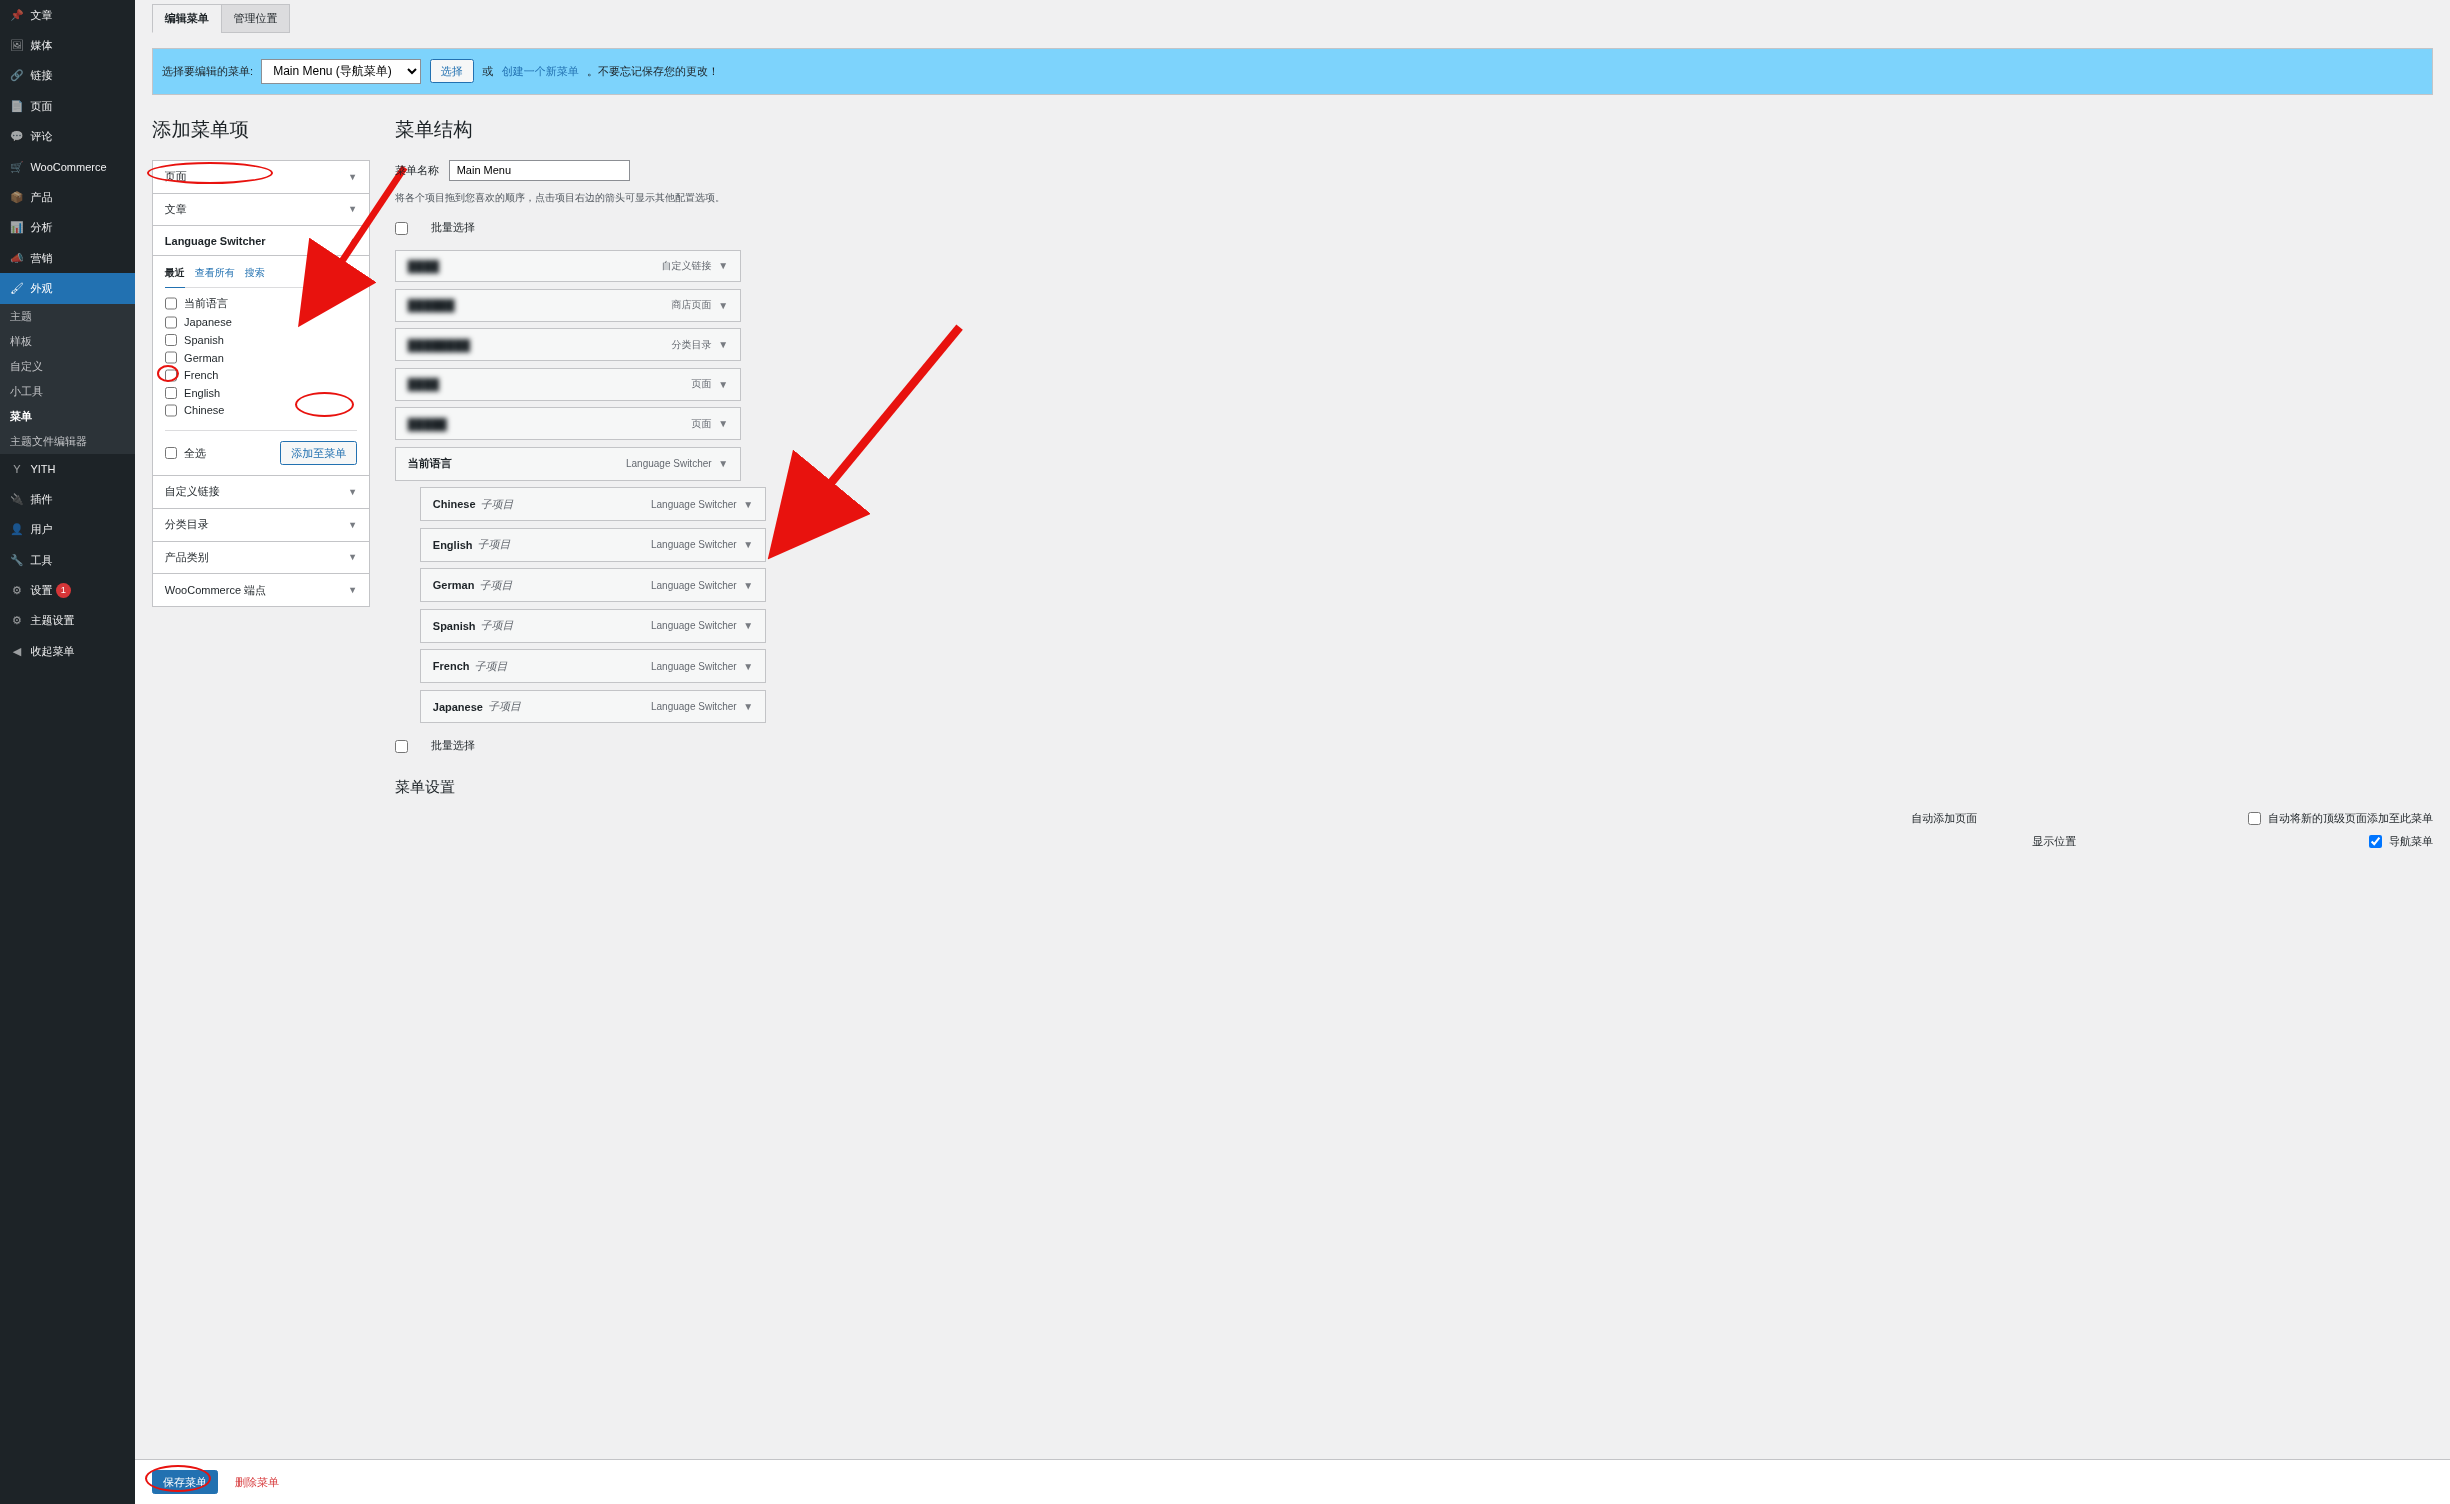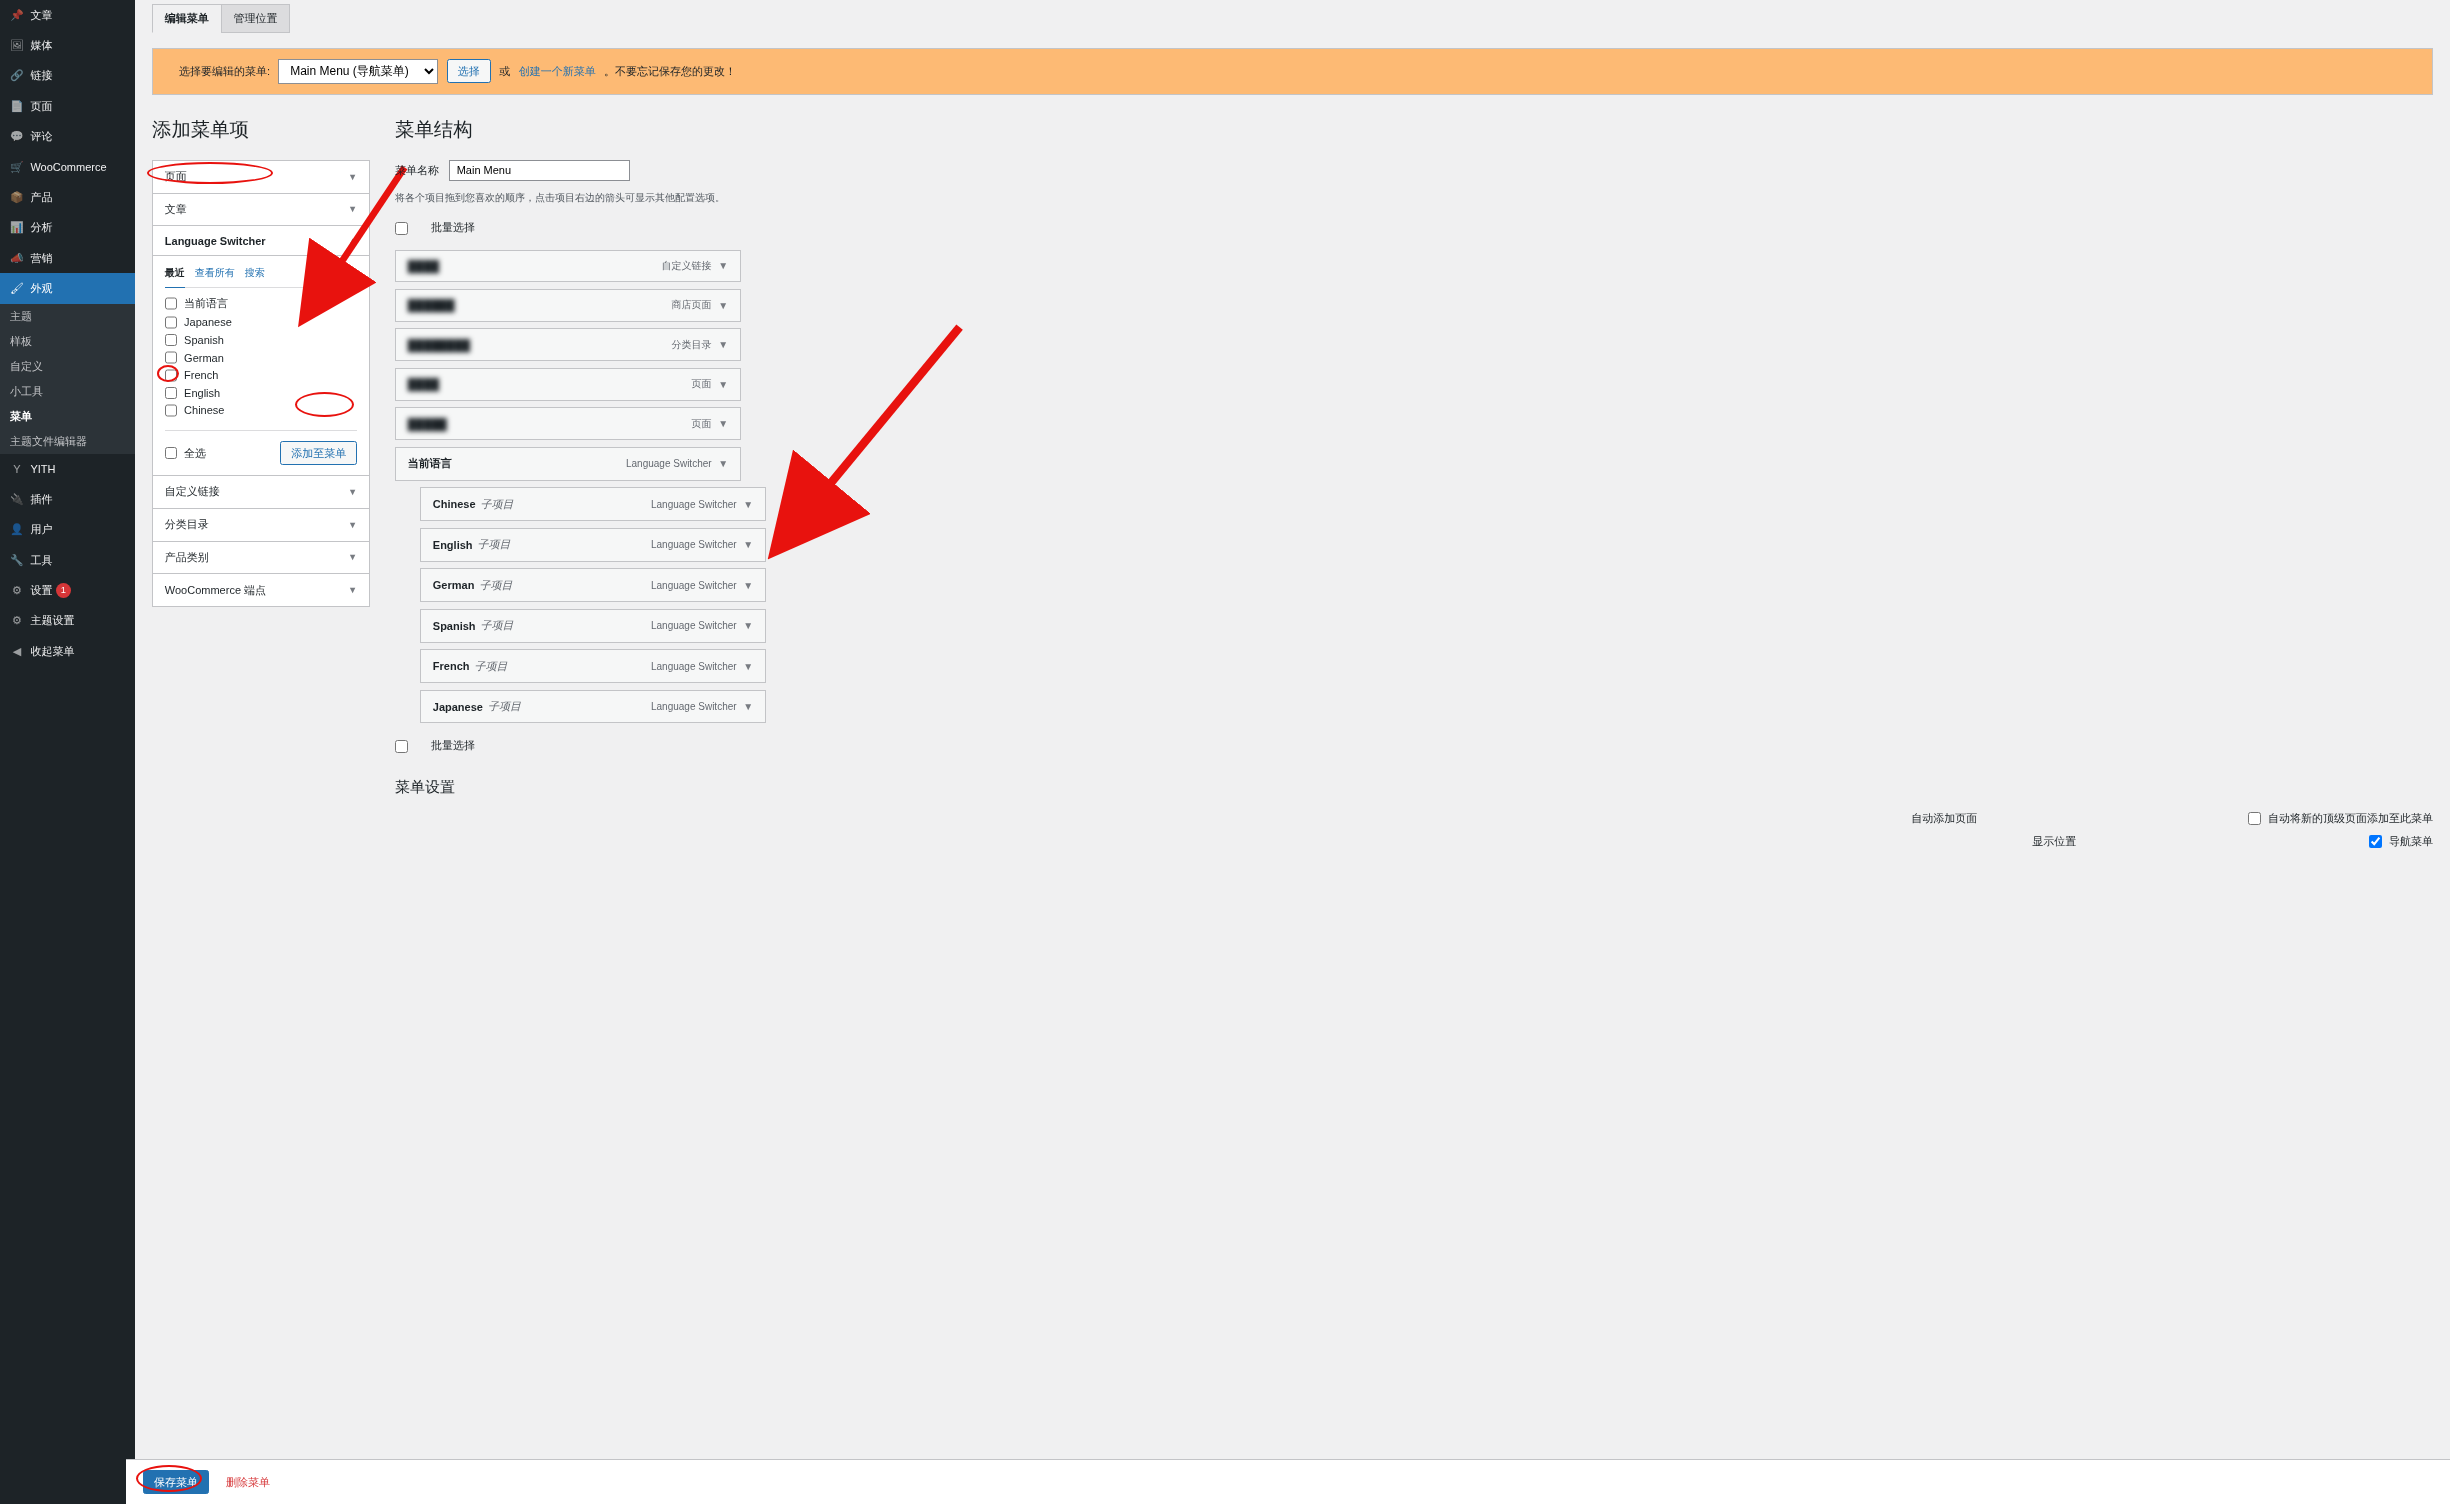--- a/index.html
+++ b/index.html
@@ -20,21 +20,21 @@
 .notif-badge { display: inline-flex; align-items: center; justify-content: center; width: 15px; height: 15px; border-radius: 7.6px; background: #d63638; color: #fff; font-size: 9.3px; margin-left: 3.4px; }
 
 
 .main { flex: 1; overflow-y: auto; padding: 0 17px 51px 17px; }
 
 .tabs-row { display: flex; margin-top: 4.2px; }
 .tab { padding: 5.9px 11.8px; background: #dcdcde; border: 0.8px solid #c3c4c7; font-size: 11px; cursor: pointer; }
 .tab.active { background: #f0f0f1; border-bottom-color: #f0f0f1; font-weight: 600; }
 .tab:not(:first-child) { margin-left: -0.8px; }
 
-.select-bar { background: #fdba74; border: 0.8px solid #c3c4c7; padding: 10px 26px; margin-top: 15px; display: flex; align-items: center; gap: 8.4px; font-size: 11px; }
+.select-bar { background: #7dd3fc; border: 0.8px solid #c3c4c7; padding: 10px 9px; margin-top: 15px; display: flex; align-items: center; gap: 8.4px; font-size: 11px; }
 .select-bar select { padding: 3.4px 6.7px; border: 0.8px solid #8c8f94; background: #fff; min-width: 160px; font-size: 12px; }
 .btn { padding: 3.4px 10px; border: 0.8px solid #2271b1; color: #2271b1; background: #f6f7f7; cursor: pointer; font-size: 11px; border-radius: 2.5px; }
 .btn.primary { background: #2271b1; color: #fff; border-color: #2271b1; }
 .link { color: #2271b1; cursor: pointer; text-decoration: none; }
 
 .cols { display: flex; gap: 25px; margin-top: 21px; }
 .col-left { width: 218px; flex-shrink: 0; }
 .col-right { flex: 1; }
 
 h2.sec-title { font-size: 19.4px; font-weight: 400; margin-bottom: 17px; color: #1d2327; }
@@ -69,21 +69,21 @@
 .menu-item .mi-sub { font-style: italic; font-weight: 400; color: #646970; }
 .menu-item .mi-type { color: #646970; font-size: 10px; display: flex; align-items: center; gap: 6.7px; }
 .menu-item .mi-chev { color: #787c82; }
 .blur { filter: blur(2.5px); }
 
 h3.set-title { font-size: 15px; font-weight: 400; margin-top: 25px; margin-bottom: 13.5px; }
 .setting-row { display: flex; margin-bottom: 8.4px; font-size: 11px; justify-content: flex-end; }
 .setting-row .s-label { width: 337px; color: #1d2327; }
 .setting-row .s-check { display: flex; align-items: center; gap: 6.7px; }
 
-.save-bar { position: fixed; bottom: 0; left: 126px; right: 0; background: #fff; border-top: 0.8px solid #c3c4c7; padding: 10px 17px; display: flex; align-items: center; gap: 17px; }
+.save-bar { position: fixed; bottom: 0; left: 135px; right: 0; background: #fff; border-top: 0.8px solid #c3c4c7; padding: 10px 17px; display: flex; align-items: center; gap: 17px; }
 .delete-link { color: #d63638; cursor: pointer; }
 
 
 .ann-circle { position: absolute; border: 2.5px solid #e8120e; border-radius: 50%; pointer-events: none; }
 .ann-arrow { position: absolute; pointer-events: none; }
 .ann-arrow svg { overflow: visible; }
 </style>
 </head>
 <body>
 

